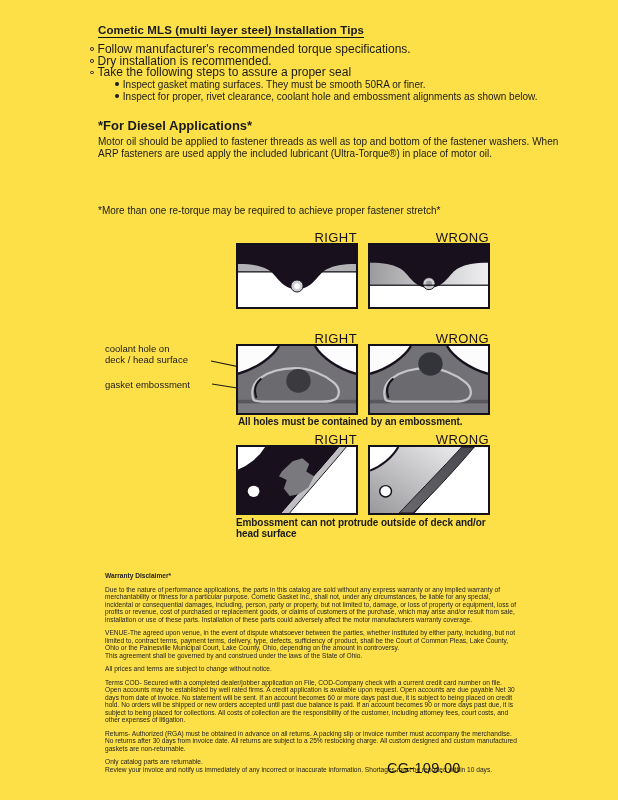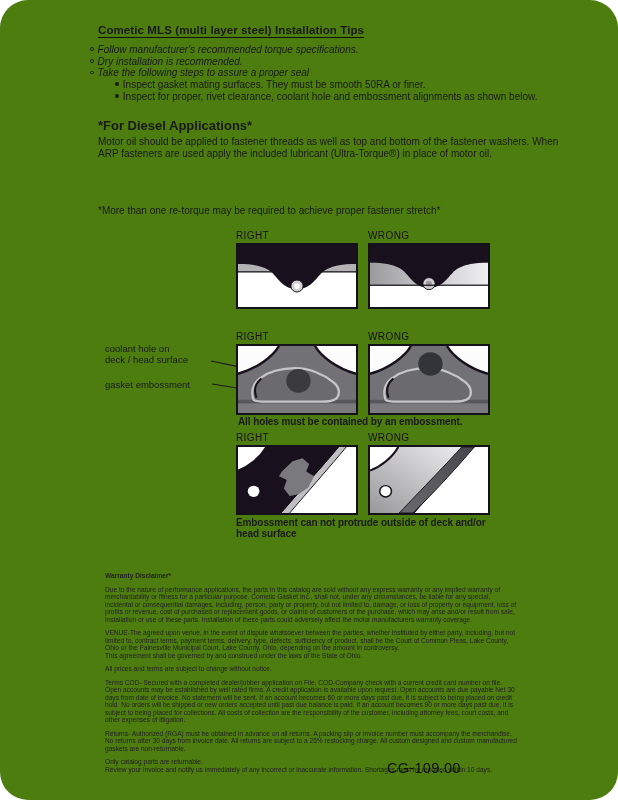--- a/index.html
+++ b/index.html
@@ -1,49 +1,48 @@
 <!DOCTYPE html>
 <html><head>
 <meta charset="utf-8">
 <style>
   * { margin:0; padding:0; box-sizing:border-box; }
   html,body { background:#ffffff; }
   .page {
-    position:relative; width:618px; height:800px; background:#4d7c0f;
+    position:relative; width:618px; height:800px; background:#fde047;
     font-family:"Liberation Sans","DejaVu Sans",sans-serif; color:#1a1a1a;
     overflow:hidden;
-    border-radius:28px;
   }
   .abs { position:absolute; }
 
   .title {
     left:98px; top:24px; font-size:11.5px; font-weight:bold;
     border-bottom:1.7px solid #111; padding-bottom:1px; letter-spacing:.1px;
     display:inline-block;
   }
-  .tips  { left:90px;  top:44px; font-size:10px; line-height:11.6px;font-style:italic; }
+  .tips  { left:90px;  top:44px; font-size:12px; line-height:11.6px; }
   .subtips { left:115px; top:79px; font-size:10px; line-height:11.6px; }
   .tiprow { display:flex; align-items:flex-start; }
   .b-open {
     width:3.6px; height:3.6px; border:1px solid #1a1a1a; border-radius:50%;
     margin:3.4px 4px 0 0; flex:none;
   }
   .b-solid {
     width:3.8px; height:3.8px; background:#1a1a1a; border-radius:50%;
     margin:3.4px 4px 0 0; flex:none;
   }
 
   .diesel-h { left:98px; top:118px; font-size:13px; font-weight:bold; }
   .para { left:98px; font-size:10px; line-height:12.2px; }
   .p1 { top:136px; width:462px; }
   .p2 { top:165px; width:452px; }
   .note { top:205px; width:470px; }
 
   .figlabel {
-    width:121px; text-align:left; font-size:10px; letter-spacing:.4px;
+    width:121px; text-align:right; font-size:13px; letter-spacing:.4px;
     color:#18111d;
   }
   .panel {
     width:122px; height:66px; border:2.5px solid #15111a; background:#fff;
   }
   .panel svg { display:block; width:100%; height:100%; }
   .caption { font-size:10px; font-weight:bold; letter-spacing:-.1px; }
 
   .callout {
     left:105px; width:106px; font-size:9.5px; line-height:11px;

